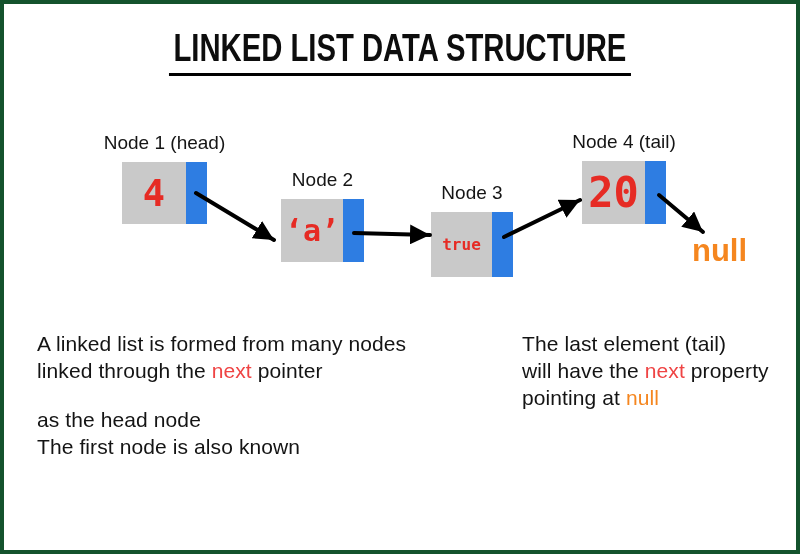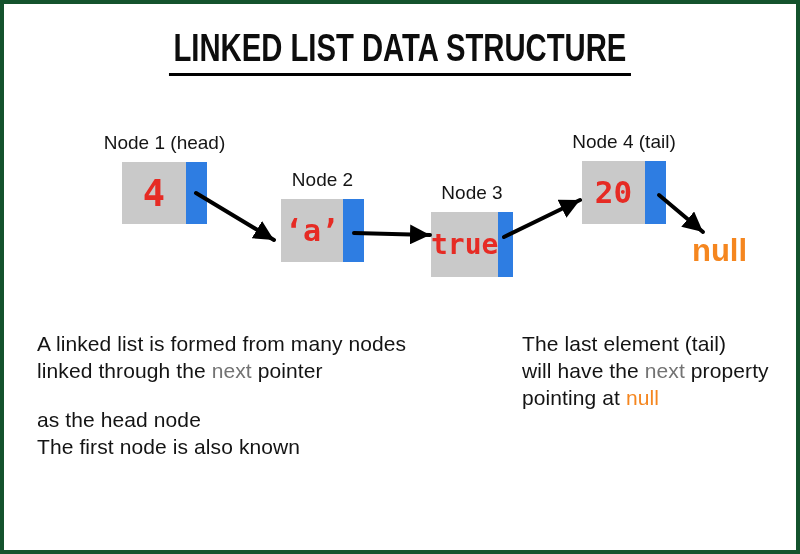--- a/index.html
+++ b/index.html
@@ -51,22 +51,22 @@
   }
   .node-pointer { width: 21px; background: #2e7de2; }
   .node-value {
     font-family: "DejaVu Sans Mono", monospace;
     font-weight: 700;
     color: #e62b24;
     line-height: 1;
   }
   .v1 { font-size: 37px; }
   .v2 { font-size: 30px; }
-  .v3 { font-size: 28px; }
-  .v4 { font-size: 31px; }
+  .v3 { font-size: 16px; }
+  .v4 { font-size: 42px; }
 
   
   .arrows { position: absolute; left: 0; top: 0; width: 800px; height: 554px; pointer-events: none; }
 
   
   .null-label {
     position: absolute;
     left: 688px;
     top: 229px;
     font-size: 31px;
@@ -78,21 +78,21 @@
   .note {
     position: absolute;
     font-size: 21px;
     line-height: 27px;
     color: #141414;
     letter-spacing: 0.1px;
   }
   .note-left-top { left: 33px; top: 326px; }
   .note-left-bottom { left: 33px; top: 402px; }
   .note-right { left: 518px; top: 326px; }
-  .hl-next { color: #737373; }
+  .hl-next { color: #ef4444; }
   .hl-null { color: #f5861f; }
 </style>
 </head>
 <body>
 
 <div class="canvas">
 
   <div class="title-wrap">
     <span class="title">LINKED LIST DATA STRUCTURE</span>
   </div>

